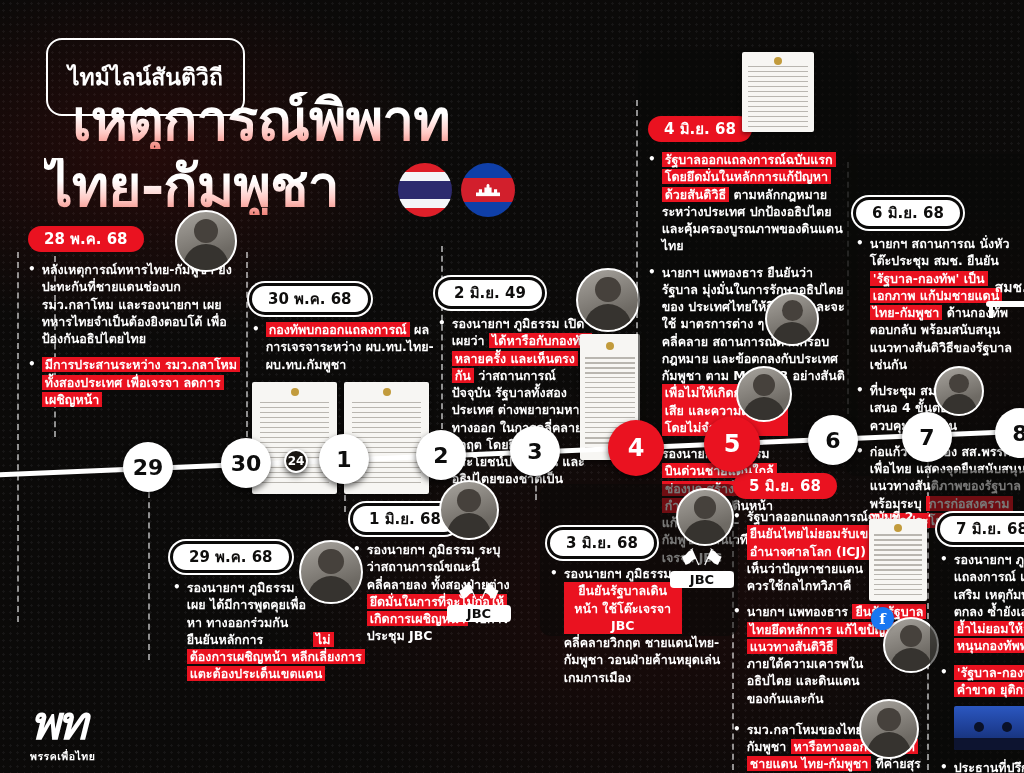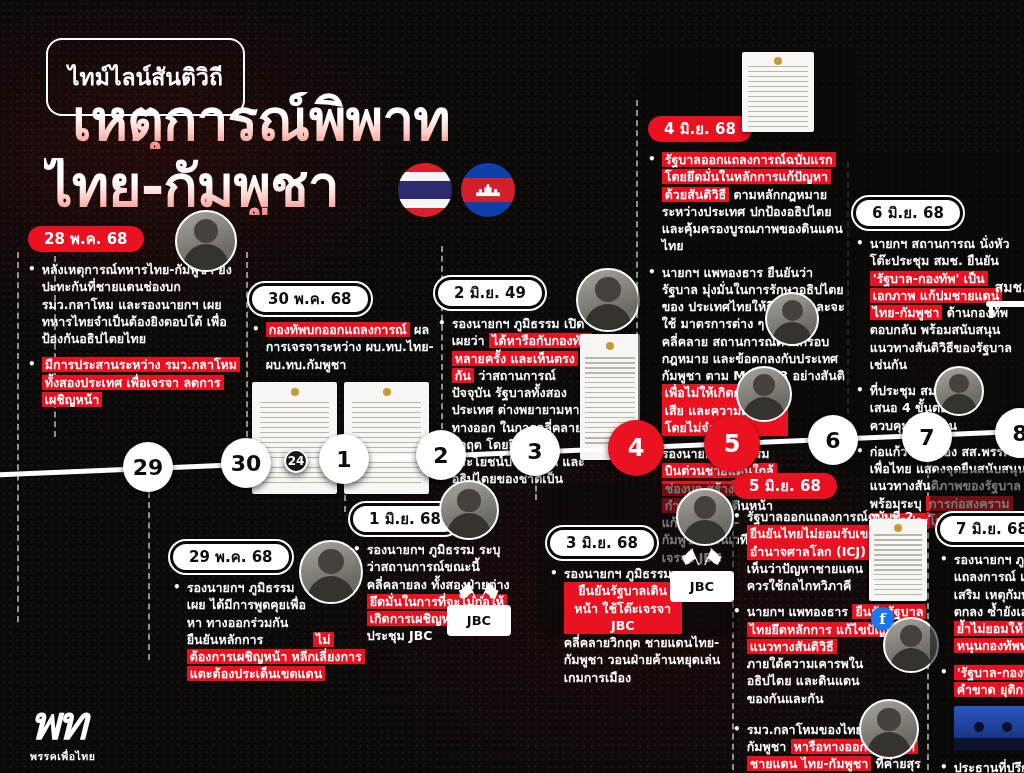--- a/index.html
+++ b/index.html
@@ -76,21 +76,21 @@
   .doc::before{content:"";position:absolute;top:6%;left:50%;transform:translateX(-50%);width:8px;height:8px;border-radius:50%;background:#c29b3c;}
   .doc::after{content:"";position:absolute;left:9%;right:9%;top:18%;bottom:6%;
     background:repeating-linear-gradient(180deg,#b9b6b0 0 1.5px,transparent 1.5px 5px);}
   .doc.inflow{position:relative;display:inline-block;box-shadow:0 1px 4px rgba(0,0,0,.5);}
   
   .jbc{position:absolute;z-index:6;text-align:center;width:64px;}
   .jbc .poles{font-size:24px;line-height:.8;color:#fff;letter-spacing:-4px;}
   .jbc .poles .fl{display:inline-block;transform:rotate(-24deg) scaleX(-1);}
   .jbc .poles .fr{display:inline-block;transform:rotate(24deg);}
   .jbc .poles .fl::before,.jbc .poles .fr::before{content:"⚑";}
-  .jbc .table{margin-top:2px;background:#fff;color:#0d0d0d;font-weight:800;font-size:13px;border-radius:4px;padding:8px 2px;}
+  .jbc .table{margin-top:2px;background:#fff;color:#0d0d0d;font-weight:800;font-size:13px;border-radius:4px;padding:1px 2px;}
   
   .smch{position:absolute;z-index:6;text-align:center;}
   .smch .lbl{font-size:14px;font-weight:800;color:#fff;}
   .smch .tbl{width:50px;height:6px;background:#fff;border-radius:3px;margin:3px auto 0;position:relative;}
   .smch .tbl::before,.smch .tbl::after{content:"";position:absolute;top:6px;width:4px;height:11px;background:#fff;}
   .smch .tbl::before{left:3px;}
   .smch .tbl::after{right:3px;}
   
   .fb{position:absolute;z-index:7;width:23px;height:23px;border-radius:50%;background:#1877f2;
     display:flex;align-items:center;justify-content:center;box-shadow:0 1px 3px rgba(0,0,0,.5);}

